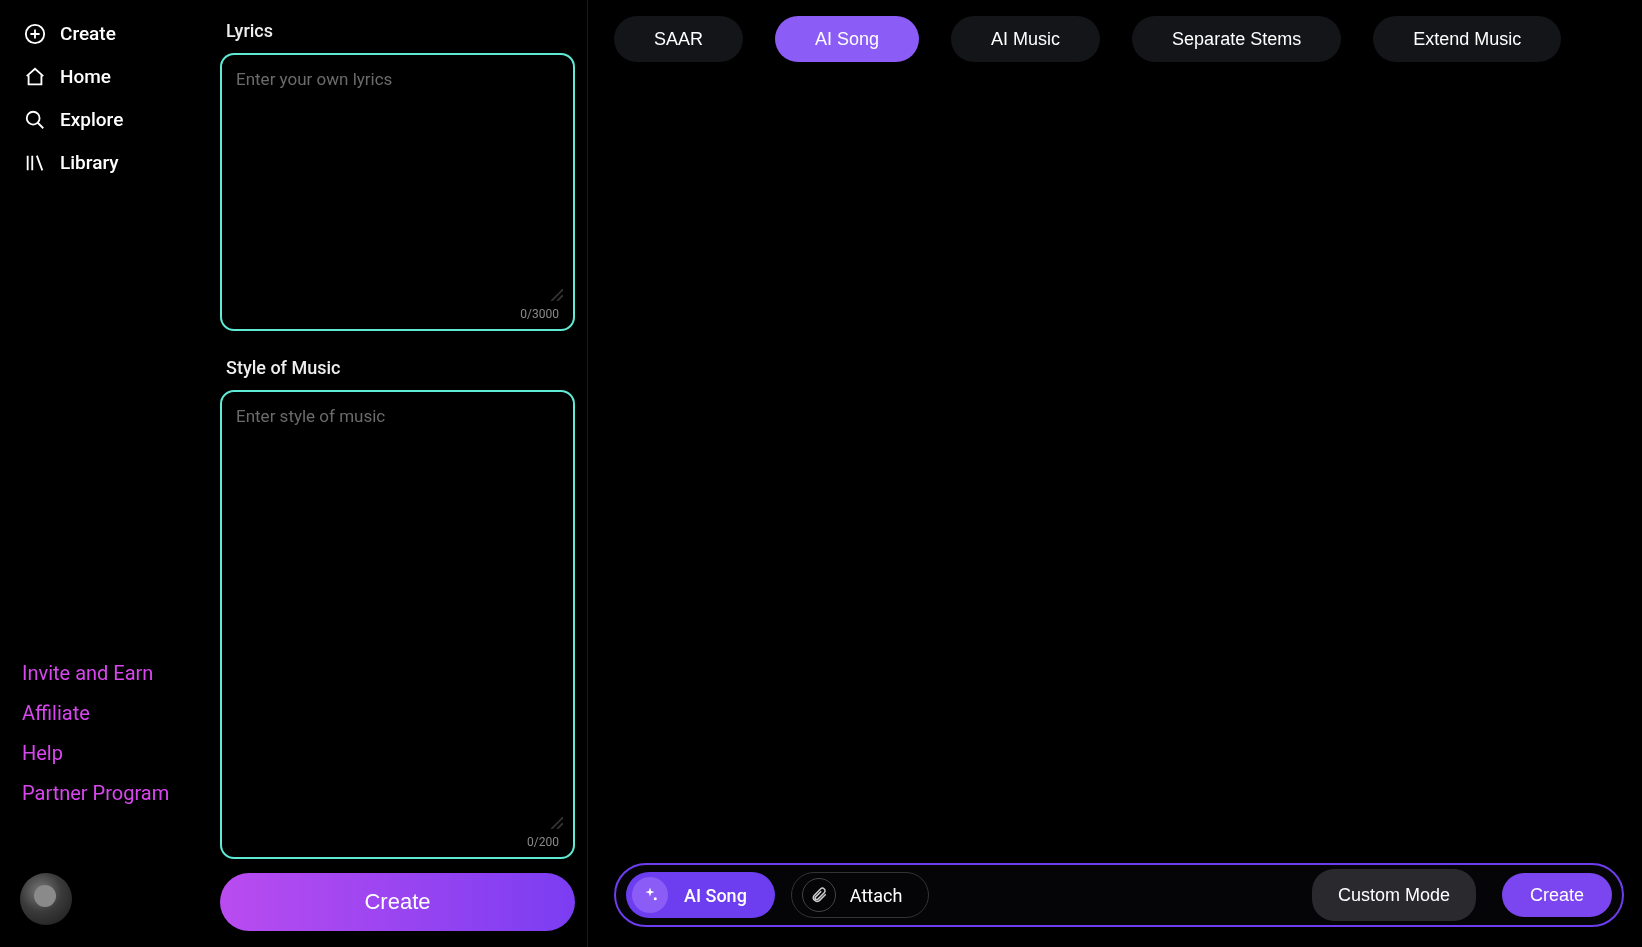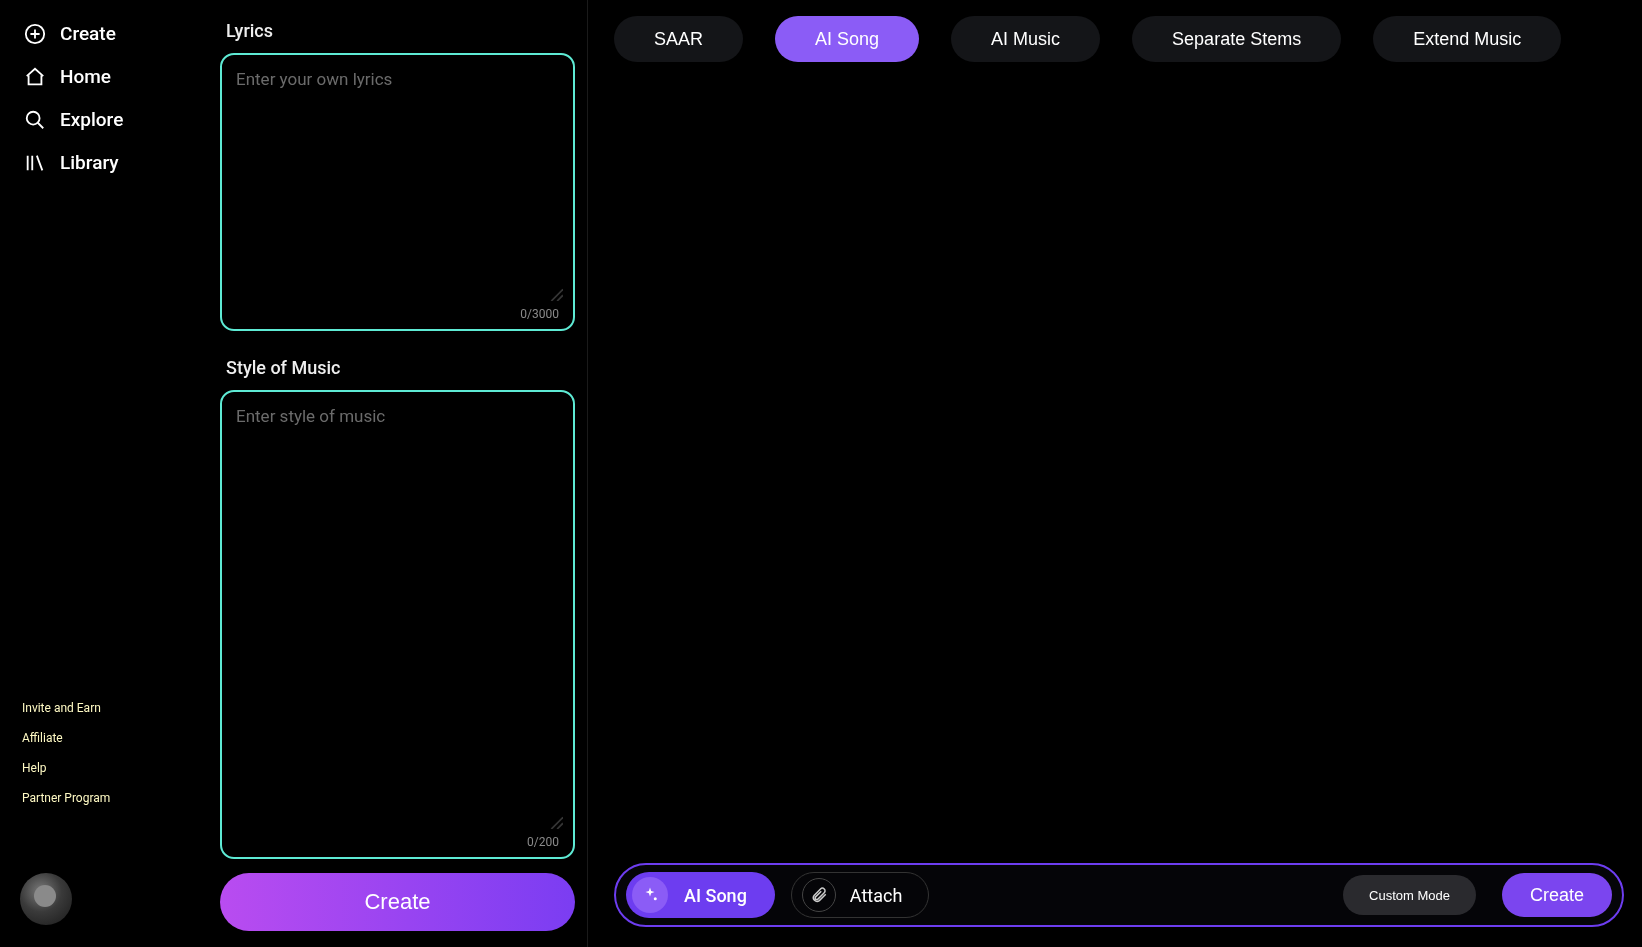--- a/index.html
+++ b/index.html
@@ -37,22 +37,22 @@
     padding: 10px 8px;
     font-size: 19px;
     font-weight: 500;
     color: #fff;
     cursor: pointer;
   }
   .nav-item .icon { width: 22px; height: 22px; display: flex; align-items: center; justify-content: center; }
   .nav-bottom { display: flex; flex-direction: column; gap: 0; padding-bottom: 10px; }
   .nav-link {
     padding: 8px 6px;
-    font-size: 12px;
-    color: #fef9c3;
+    font-size: 20px;
+    color: #d946ef;
     cursor: pointer;
   }
   .avatar {
     width: 52px;
     height: 52px;
     border-radius: 50%;
     background: radial-gradient(circle at 40% 35%, #7a7a7a 0%, #3a3a3a 45%, #191919 100%);
     margin-top: 60px;
     margin-left: 4px;
     cursor: pointer;
@@ -206,25 +206,25 @@
     font-size: 18px;
   }
   .chip-attach .clip {
     width: 34px; height: 34px;
     border-radius: 50%;
     border: 1px solid #444;
     display:flex;align-items:center;justify-content:center;
   }
   .spacer { flex: 1; }
   .chip-mode {
-    height: 40px;
+    height: 52px;
     border-radius: 22px;
     background: #2a2a2e;
     color: #fff;
-    font-size: 13px;
+    font-size: 18px;
     padding: 0 26px;
     border: none;
     cursor: pointer;
   }
   .chip-create2 {
     height: 44px;
     border-radius: 22px;
     background: #7b45ef;
     color: #fff;
     font-size: 18px;

